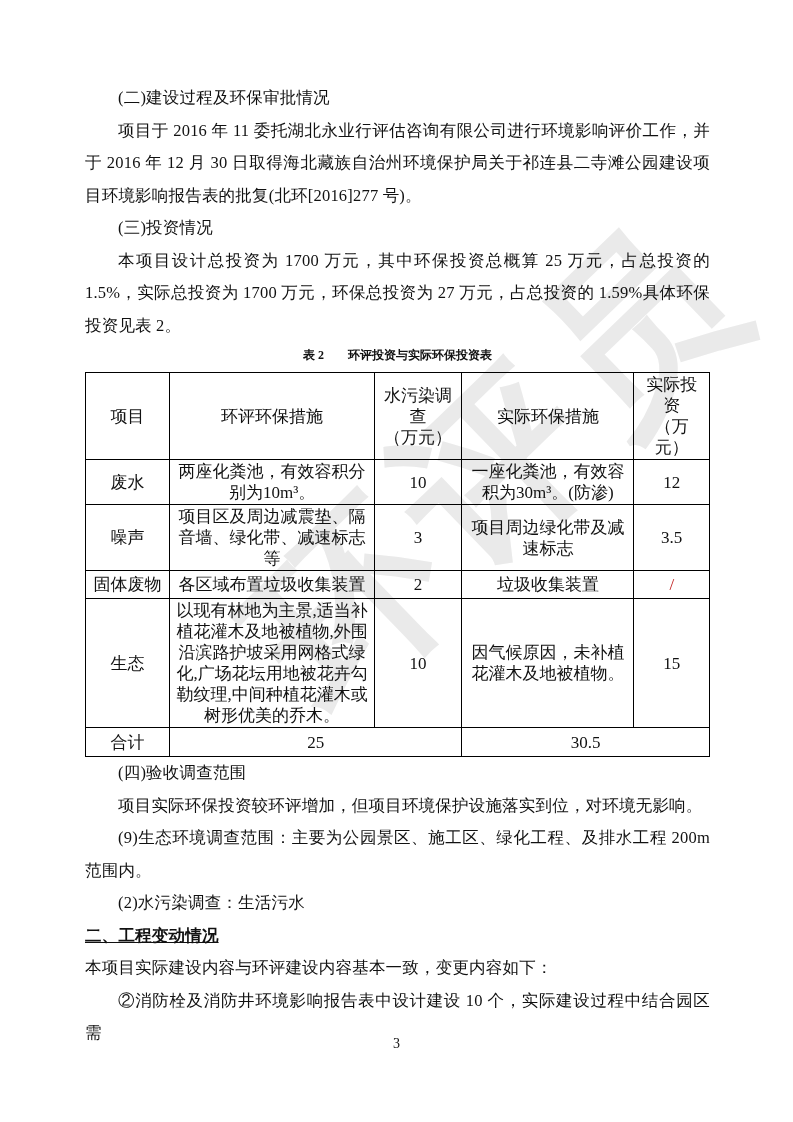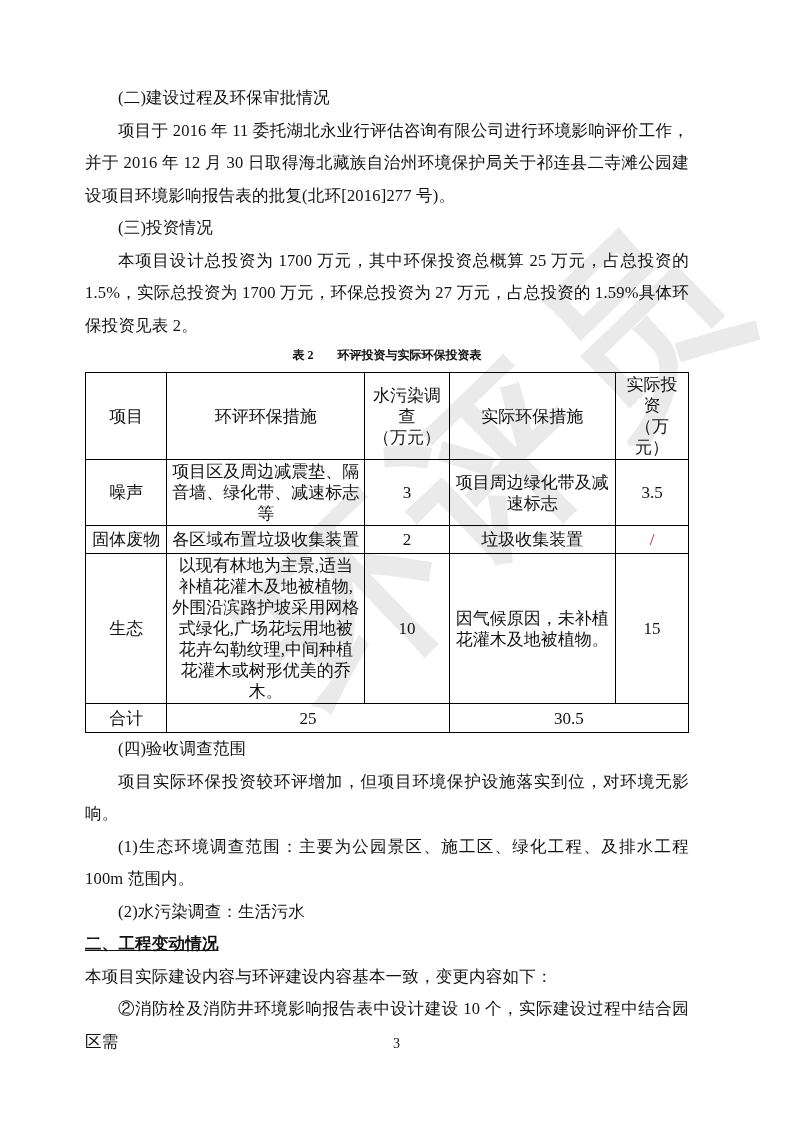--- a/index.html
+++ b/index.html
@@ -24,21 +24,21 @@
     white-space: nowrap;
     transform: rotate(-44deg);
     transform-origin: center center;
     z-index: 0;
     pointer-events: none;
   }
 
   .content {
     position: relative;
     z-index: 1;
-    padding: 82px 104px 0 85px;
+    padding: 82px 83px 0 85px;
   }
 
   p.body {
     font-size: 16.5px;
     line-height: 32.5px;
     text-align: justify;
     letter-spacing: 0.2px;
   }
   .ind { text-indent: 2em; }
   .bold { font-weight: bold; text-decoration: underline; }
@@ -111,20 +111,27 @@
     <tbody>
       <tr class="row-header">
         <th>项目</th>
         <th>环评环保措施</th>
         <th>水污染调查
 （万元）</th>
         <th>实际环保措施</th>
         <th>实际投资
 （万元）</th>
       </tr>
+      <tr class="row-water">
+        <td>废水</td>
+        <td>两座化粪池，有效容积分别为10m³。</td>
+        <td>10</td>
+        <td>一座化粪池，有效容积为30m³。(防渗)</td>
+        <td>12</td>
+      </tr>
       <tr class="row-noise">
         <td>噪声</td>
         <td>项目区及周边减震垫、隔音墙、绿化带、减速标志等</td>
         <td>3</td>
         <td>项目周边绿化带及减速标志</td>
         <td>3.5</td>
       </tr>
       <tr class="row-solid">
         <td>固体废物</td>
         <td>各区域布置垃圾收集装置</td>
@@ -143,21 +150,21 @@
         <td>合计</td>
         <td colspan="2">25</td>
         <td colspan="2">30.5</td>
       </tr>
     </tbody>
   </table>
 
   <p class="body ind">(四)验收调查范围</p>
 
   <p class="body ind">项目实际环保投资较环评增加，但项目环境保护设施落实到位，对环境无影响。</p>
-  <p class="body ind">(1)生态环境调查范围：主要为公园景区、施工区、绿化工程、及排水工程 100m 范围内。</p>
+  <p class="body ind">(9)生态环境调查范围：主要为公园景区、施工区、绿化工程、及排水工程 200m 范围内。</p>
   <p class="body ind">(2)水污染调查：生活污水</p>
 
   <p class="body bold">二、工程变动情况</p>
   <p class="body">本项目实际建设内容与环评建设内容基本一致，变更内容如下：</p>
   <p class="body ind">②消防栓及消防井环境影响报告表中设计建设 10 个，实际建设过程中结合园区需</p>
 
 </div>
 
 <div class="pagenum">3</div>
 

